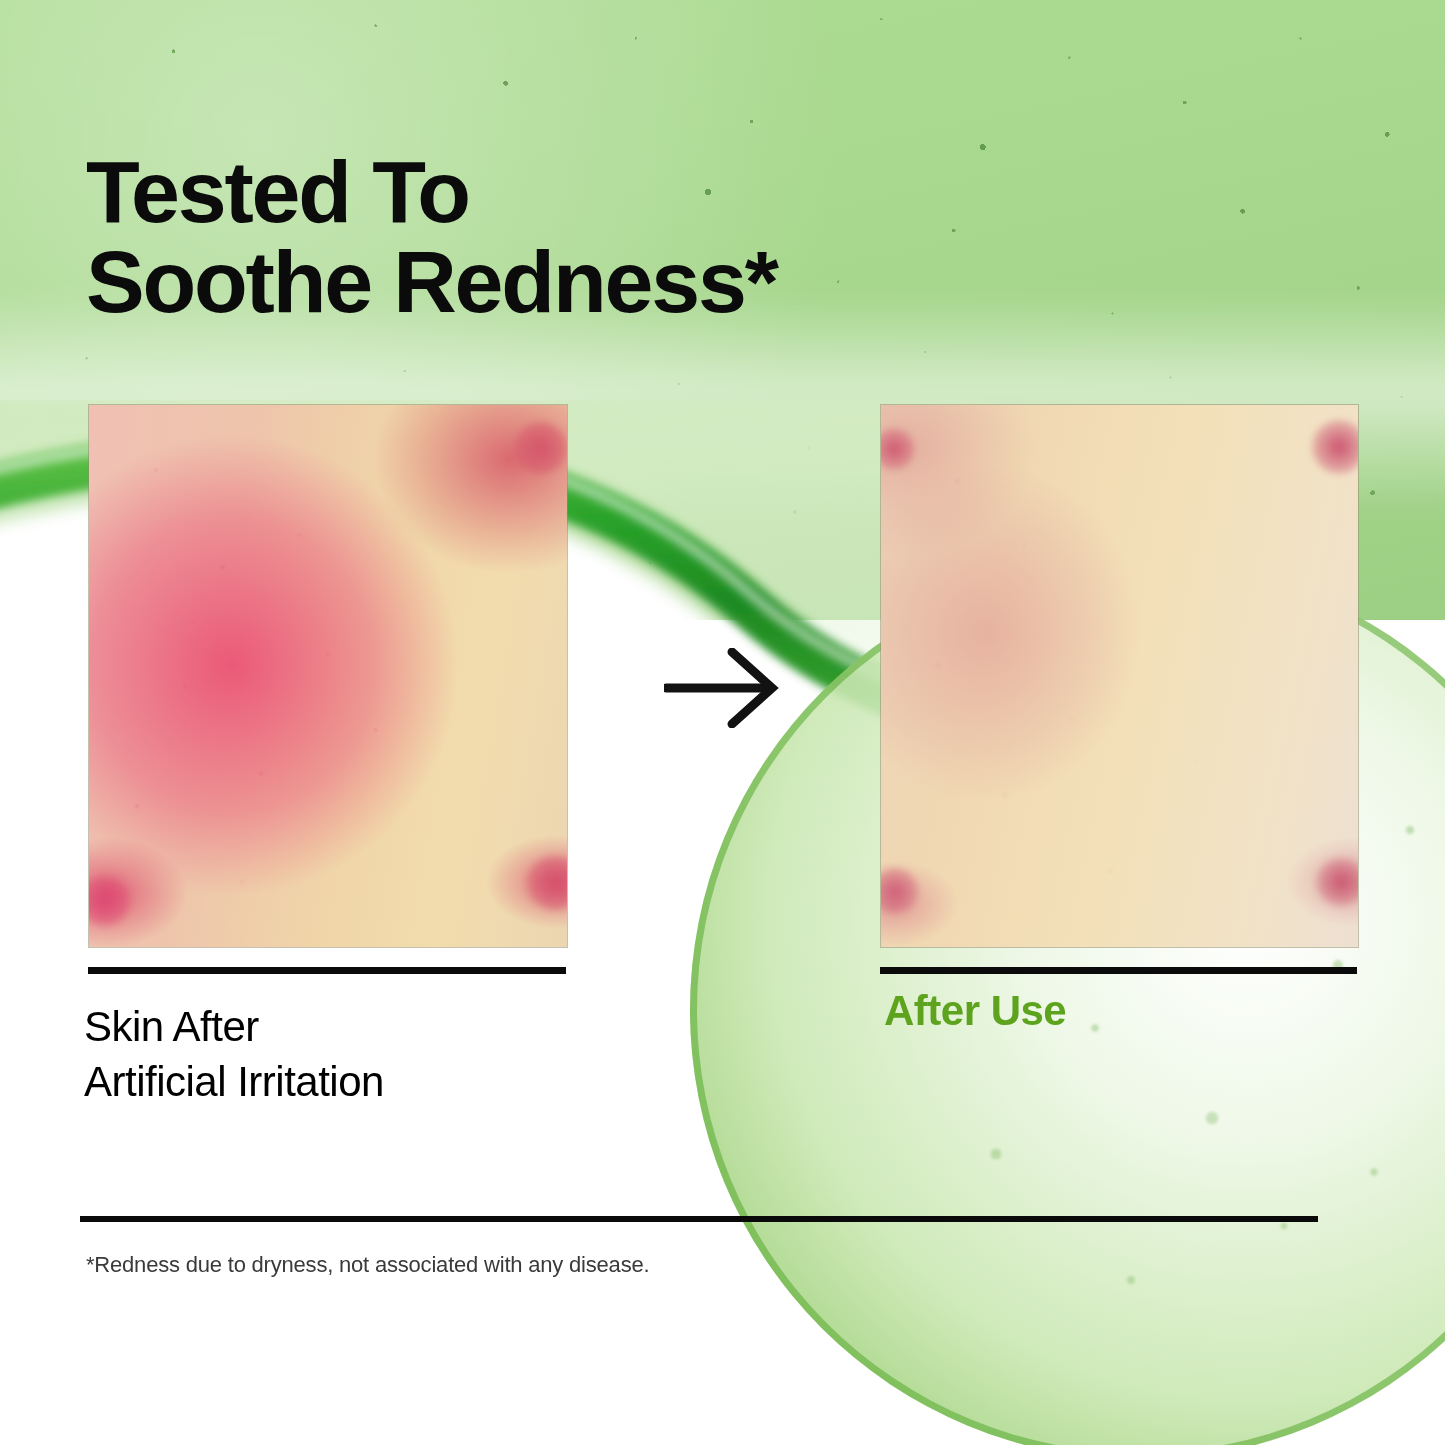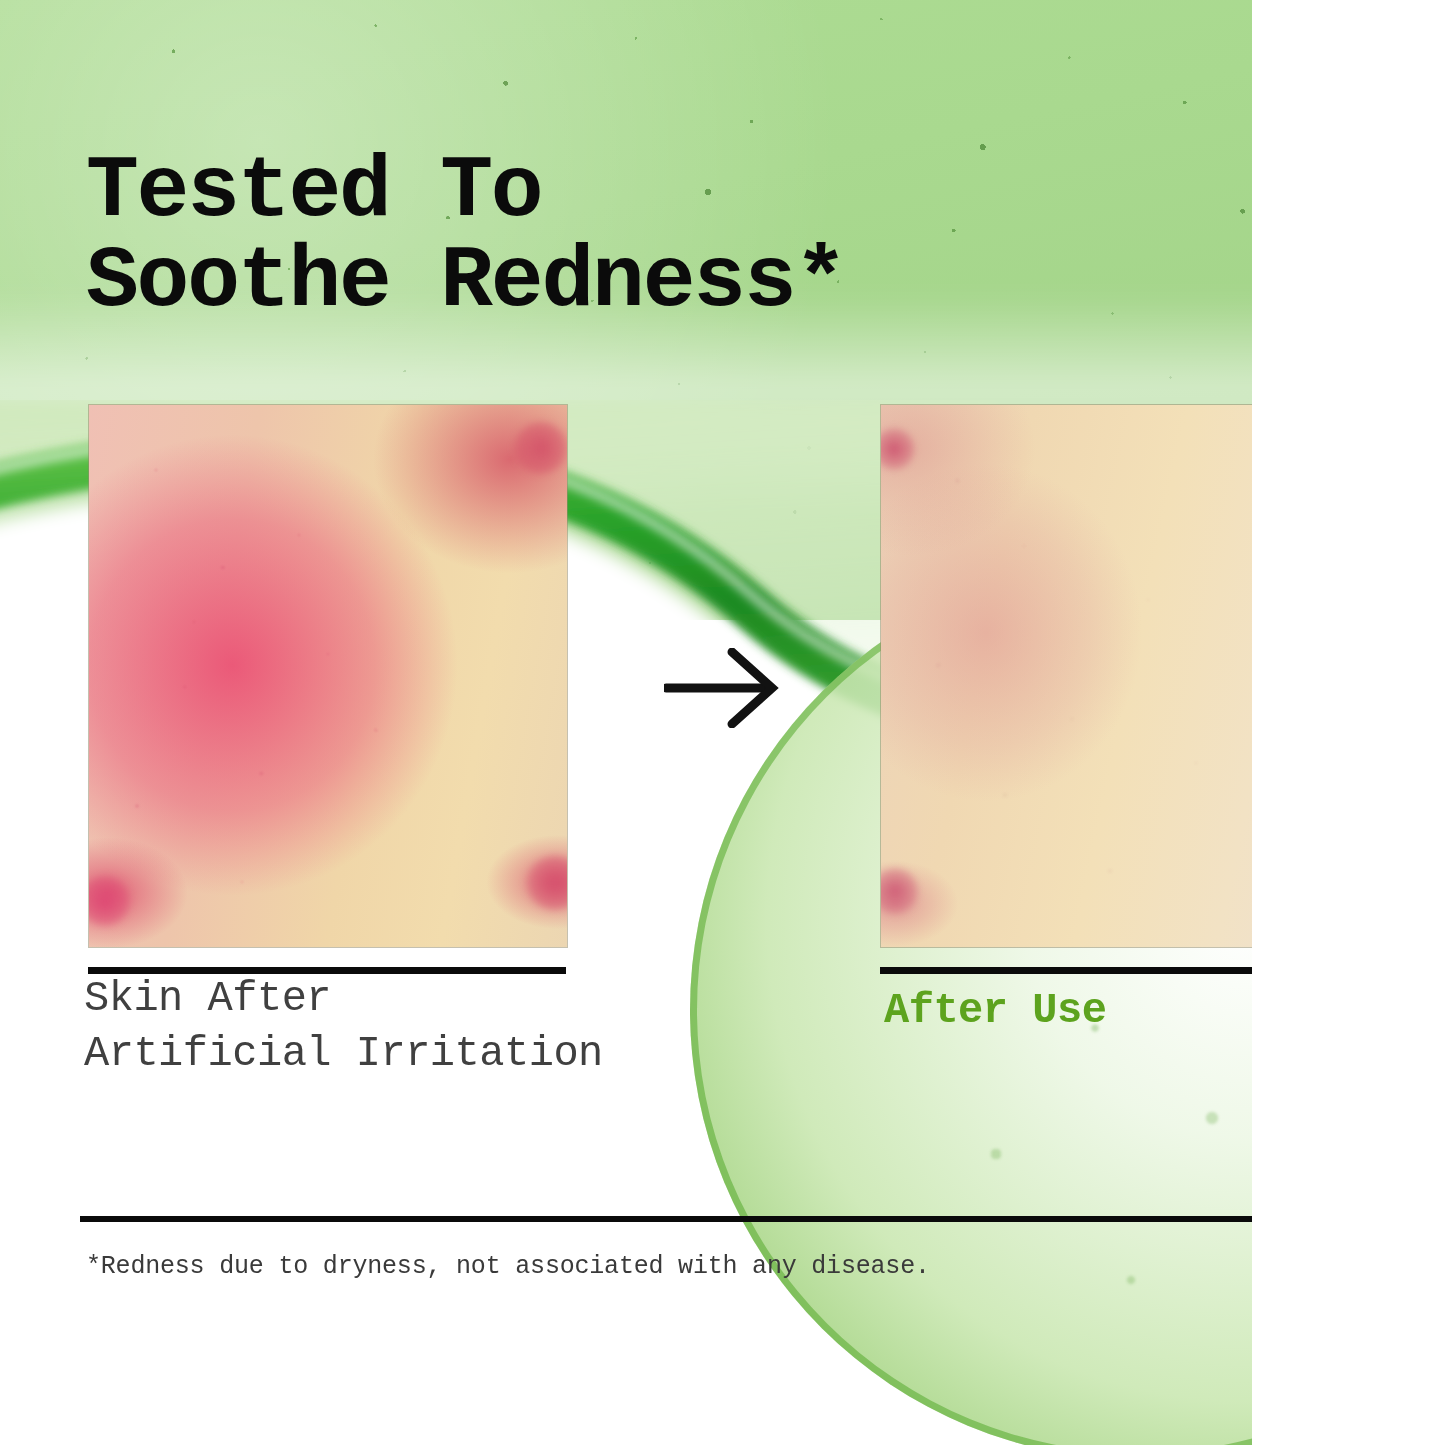--- a/index.html
+++ b/index.html
@@ -1,23 +1,22 @@
 <!DOCTYPE html>
 <html><head>
 <meta charset="utf-8">
 <style>
   html,body{margin:0;padding:0;background:#fff;}
   body{width:1445px;height:1445px;font-family:"Liberation Sans","DejaVu Sans",sans-serif;}
 
   #page{
     position:relative;
-    width:1252px;height:1445px;
+    width:1445px;height:1445px;
     overflow:hidden;
     background:#ffffff;
-    font-family:Liberation Mono, monospace;
   }
 
   
   .gel-top{
     position:absolute; left:0; top:0; width:1445px; height:640px;
     background:
       radial-gradient(circle at 18% 22%, rgba(255,255,255,.32) 0%, rgba(255,255,255,0) 45%),
       linear-gradient(168deg,#aedc94 0%,#a9d98f 35%,#a3d489 70%,#9ccf83 100%);
     overflow:hidden;
   }
@@ -209,27 +208,27 @@
   #rule-left{left:88px; top:967px; width:478px; height:7px;}
   #rule-right{left:880px; top:967px; width:477px; height:7px;}
   #rule-bottom{left:80px; top:1216px; width:1238px; height:6px;}
 
   
   .caption{
     position:absolute;
     font-size:42px; line-height:1.30; letter-spacing:-.5px;
     white-space:pre-line;
   }
-  #caption-left{left:84px; top:972px; color:#404040; font-weight:400;}
+  #caption-left{left:84px; top:1000px; color:#000000; font-weight:400;}
   #caption-right{left:884px; top:984px; color:#5da31e; font-weight:700;}
 
   
   #footnotes{
     position:absolute; left:86px; top:1248px; width:1260px;
-    color:#3a3a3a; font-size:25px; line-height:1.52; letter-spacing:-.2px;
+    color:#3a3a3a; font-size:22px; line-height:1.52; letter-spacing:-.2px;
   }
   #footnotes .fn{display:block;}
 </style>
 </head>
 <body>
 
 <div id="page">
 
   <div class="gel-top">
     <div class="specks"></div>

